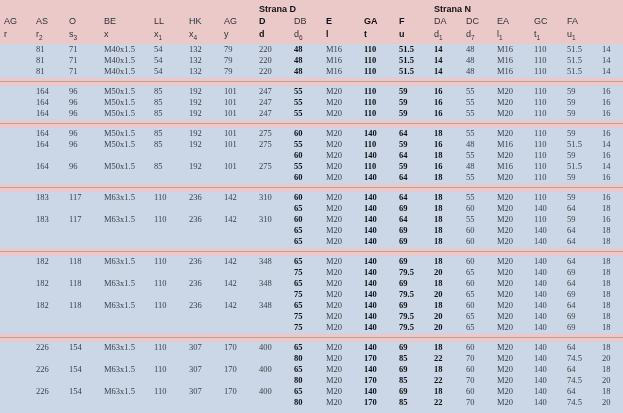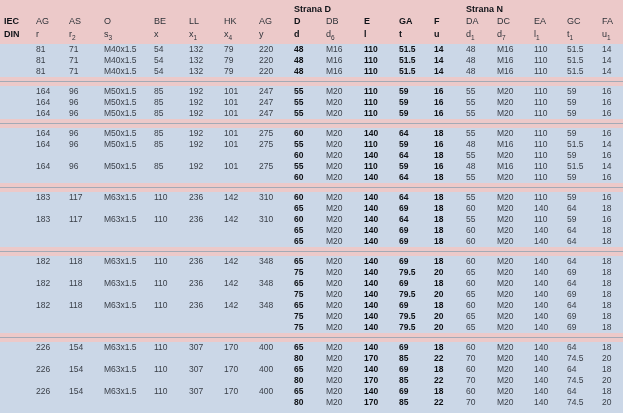--- a/index.html
+++ b/index.html
@@ -6,37 +6,32 @@
   body{font-family:"Liberation Sans","DejaVu Sans",sans-serif;}
   #page{width:623px;height:413px;background:#cbd7e7;overflow:hidden;position:relative;}
   .grid-row{display:grid;grid-template-columns:32px 33px 35px 50px 35px 35px 35px 35px 32px 38px 35px 35px 32px 31px 37px 33px 35px 25px;}
   #header{background:#ecc9c9;height:44px;box-sizing:border-box;padding-top:3px;color:#2e3238;}
   .hcell{padding-left:4px;white-space:nowrap;overflow:visible;}
   .hgroup{height:12px;font-size:9px;line-height:12px;font-weight:bold;color:#101318;}
   .hcode{height:13px;font-size:9px;line-height:13px;}
   .hsym{height:14px;font-size:9px;line-height:13px;}
   .bold{font-weight:bold;color:#101318;}
   sub{font-size:6.5px;line-height:0;}
-  .row{height:11px;}
+  .row{height:11px;font-family:Liberation Serif, serif;}
   .cell{padding-left:4px;font-size:8.5px;line-height:11px;color:#3b4049;white-space:nowrap;overflow:hidden;}
   .cell.bold{font-weight:bold;color:#0d0f13;}
   .sep{height:9px;background:#ecc9c9;display:flex;align-items:center;}
   .sep-line{width:100%;height:1px;background:#a3aab6;}
 </style>
 </head>
 <body>
 
 <div id="page">
   <div id="header">
       <div class="grid-row">
-        <div class="hcell">
-          <div class="hgroup"></div>
-          <div class="hcode bold">IEC</div>
-          <div class="hsym bold">DIN</div>
-        </div>
         <div class="hcell">
           <div class="hgroup"></div>
           <div class="hcode">AG</div>
           <div class="hsym">r</div>
         </div>
         <div class="hcell">
           <div class="hgroup"></div>
           <div class="hcode">AS</div>
           <div class="hsym">r<sub>2</sub></div>
         </div>

